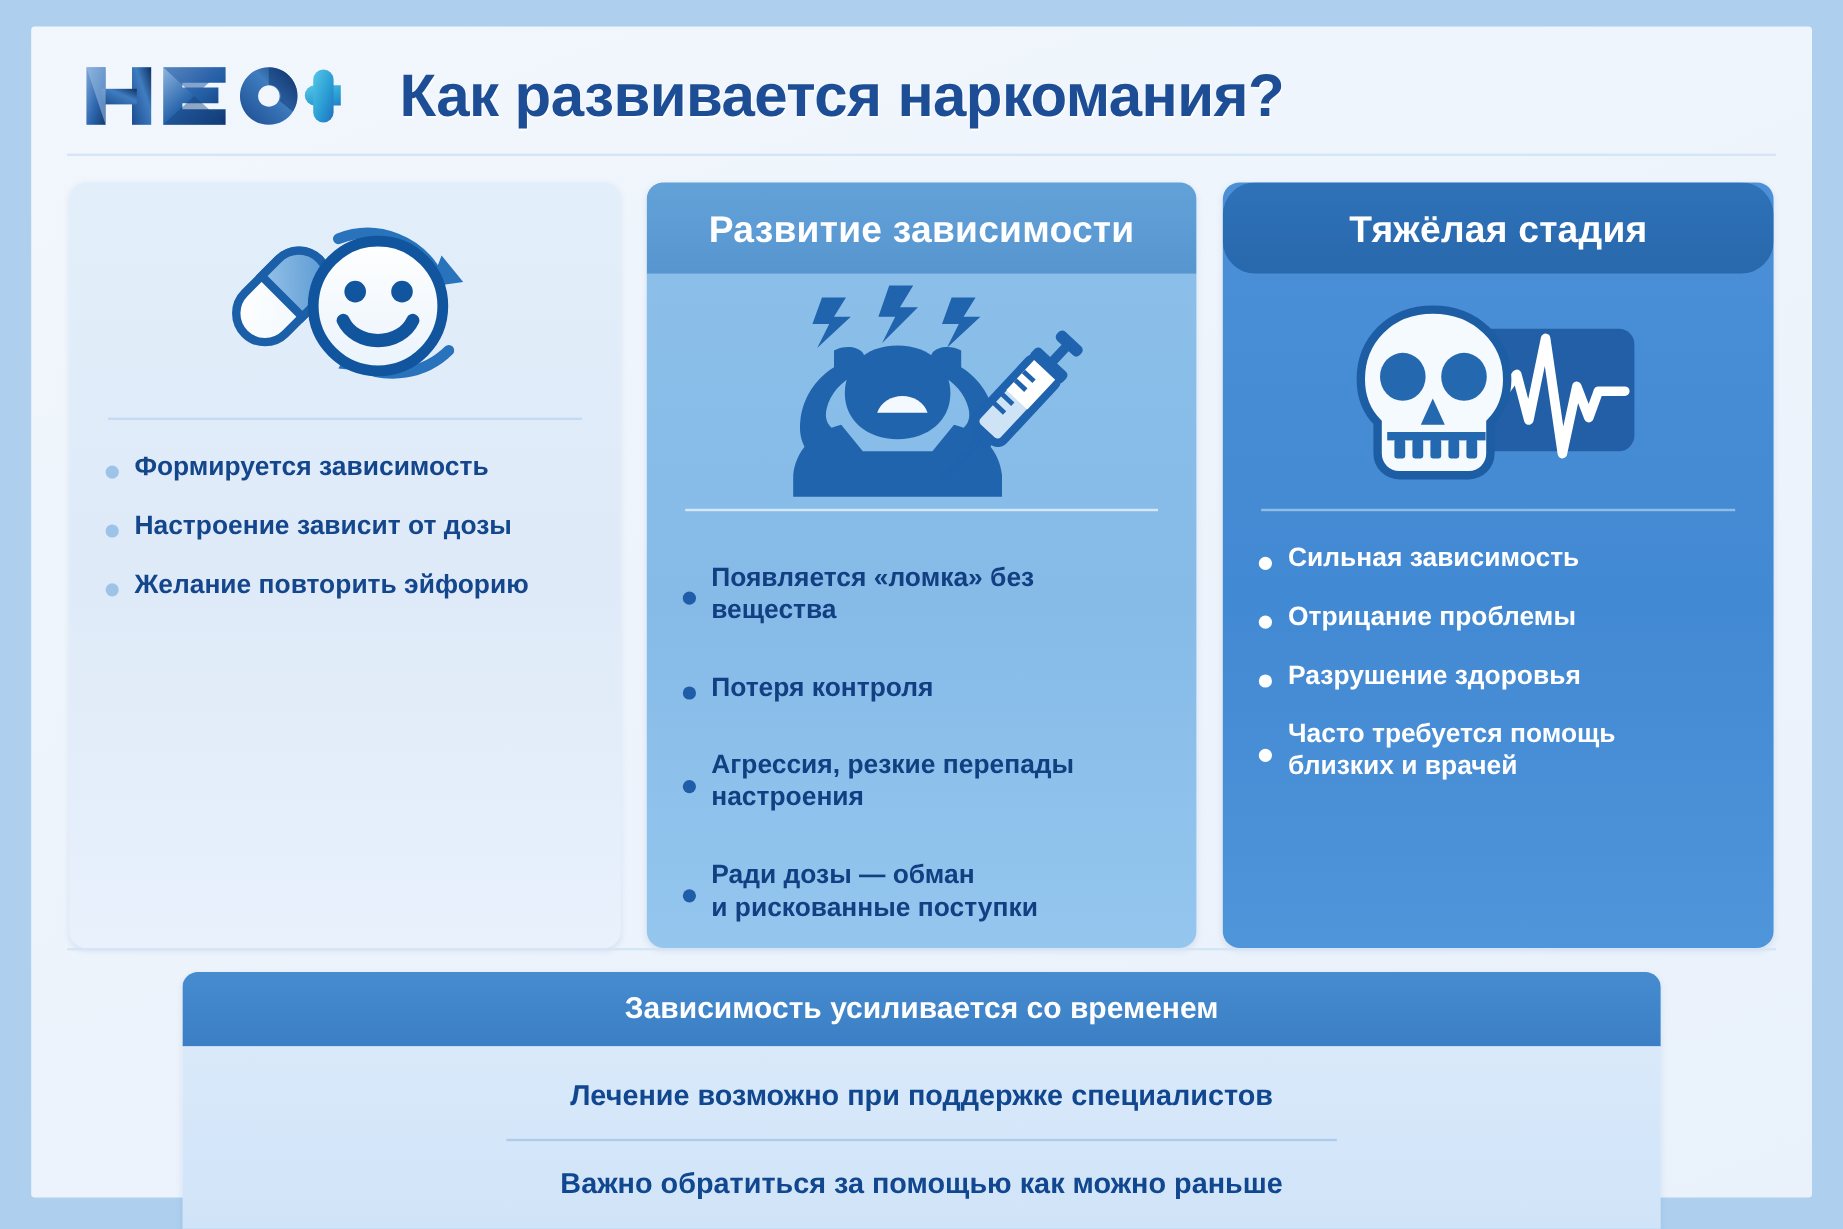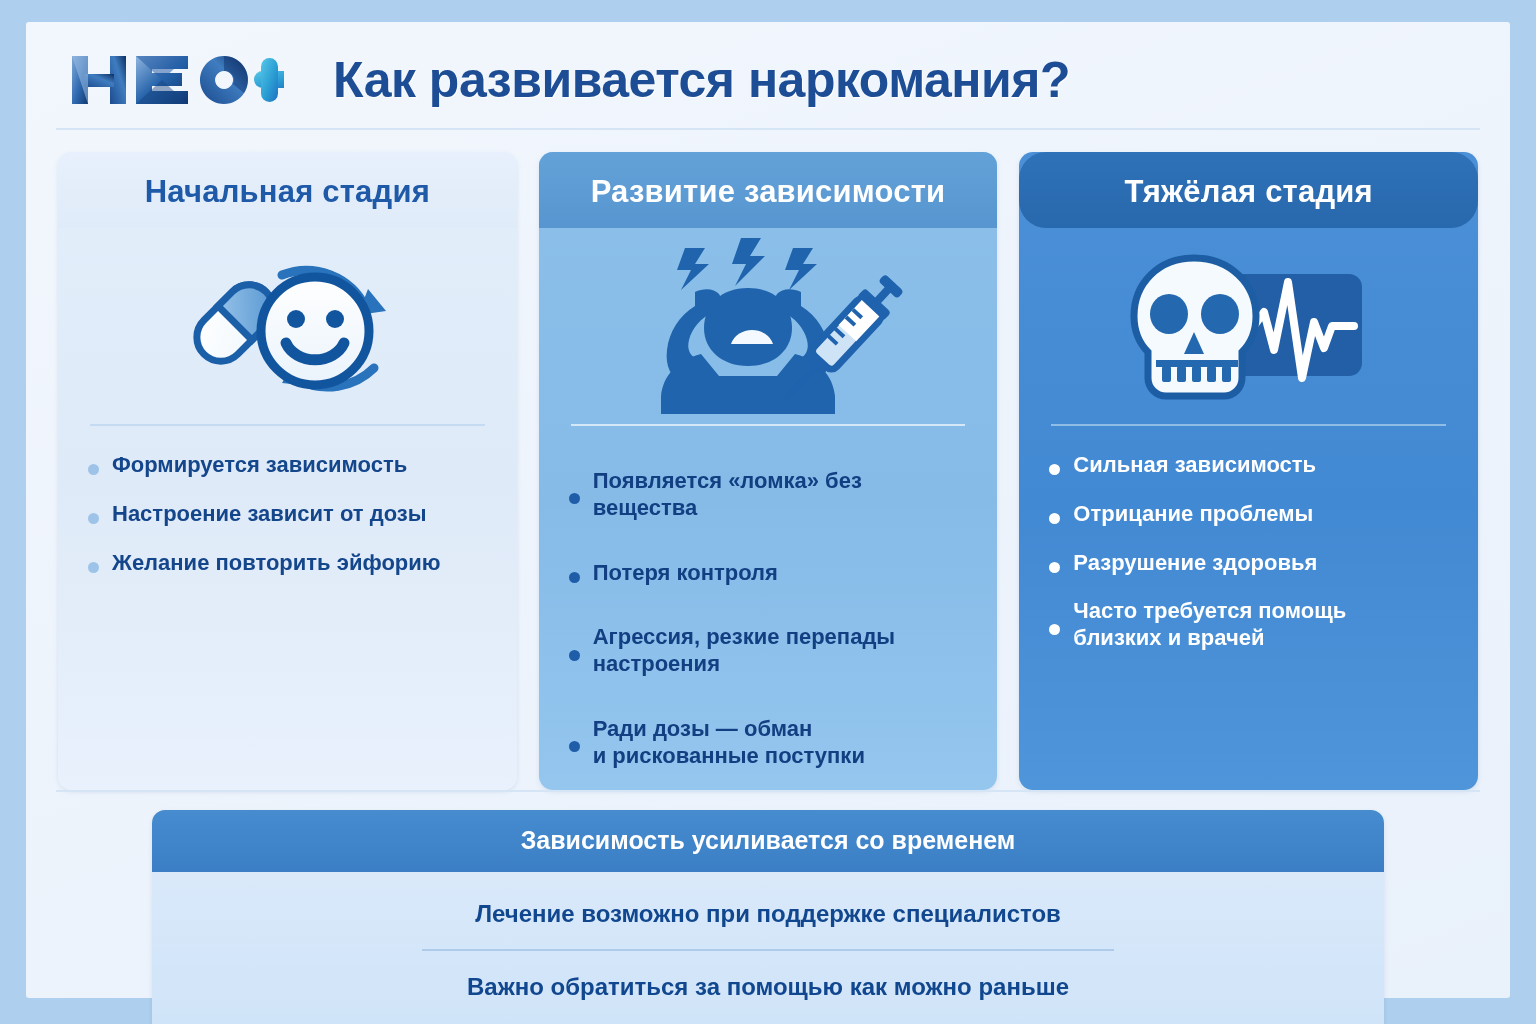--- a/index.html
+++ b/index.html
@@ -235,21 +235,20 @@
         <rect x="190" y="21" width="44" height="17" rx="8.5" fill="url(#lgPlus)" transform="translate(-6,0)"></rect>
         <rect x="197" y="8" width="17" height="44" rx="8.5" fill="url(#lgPlus)" transform="translate(-6,0)"></rect>
       </svg>
     </div>
     <div class="page-title">Как развивается наркомания?</div>
   </div>
 
   <div class="cards">
 
     <div class="card card-1">
-      <div class="card-head">Начальная стадия</div>
       <div class="card-body">
         <div class="icon-zone">
           <svg width="250" height="170" viewBox="0 0 250 170">
             <defs>
               <linearGradient id="pillTop" x1="0" y1="0" x2="1" y2="1">
                 <stop offset="0%" stop-color="#96c2e8"></stop>
                   <stop offset="100%" stop-color="#4f92cf"></stop>
               </linearGradient>
               <linearGradient id="pillBot" x1="0" y1="0" x2="1" y2="1">
                 <stop offset="0%" stop-color="#ffffff"></stop>

